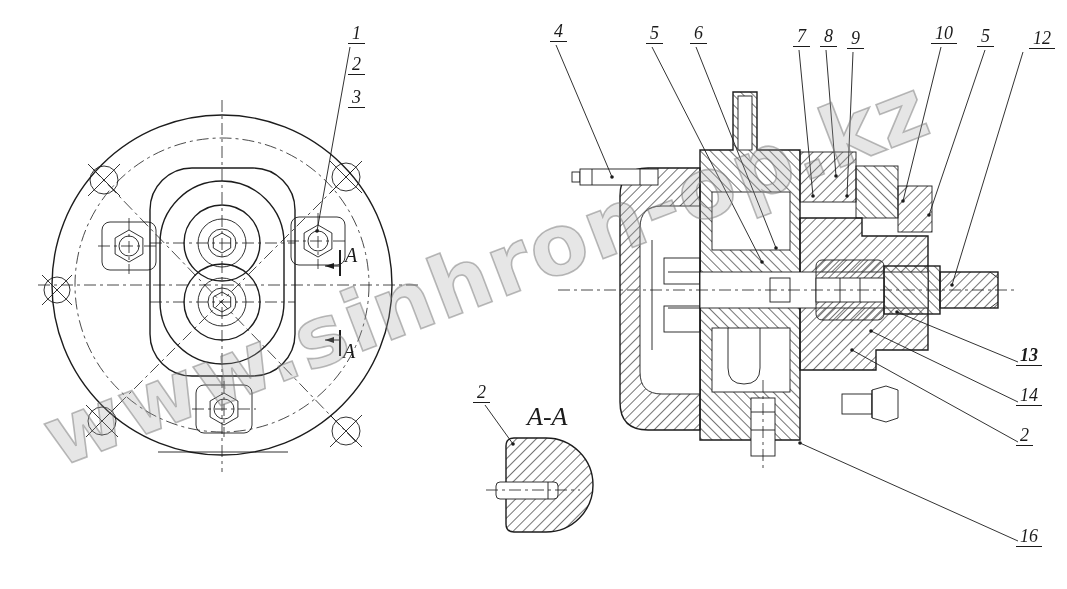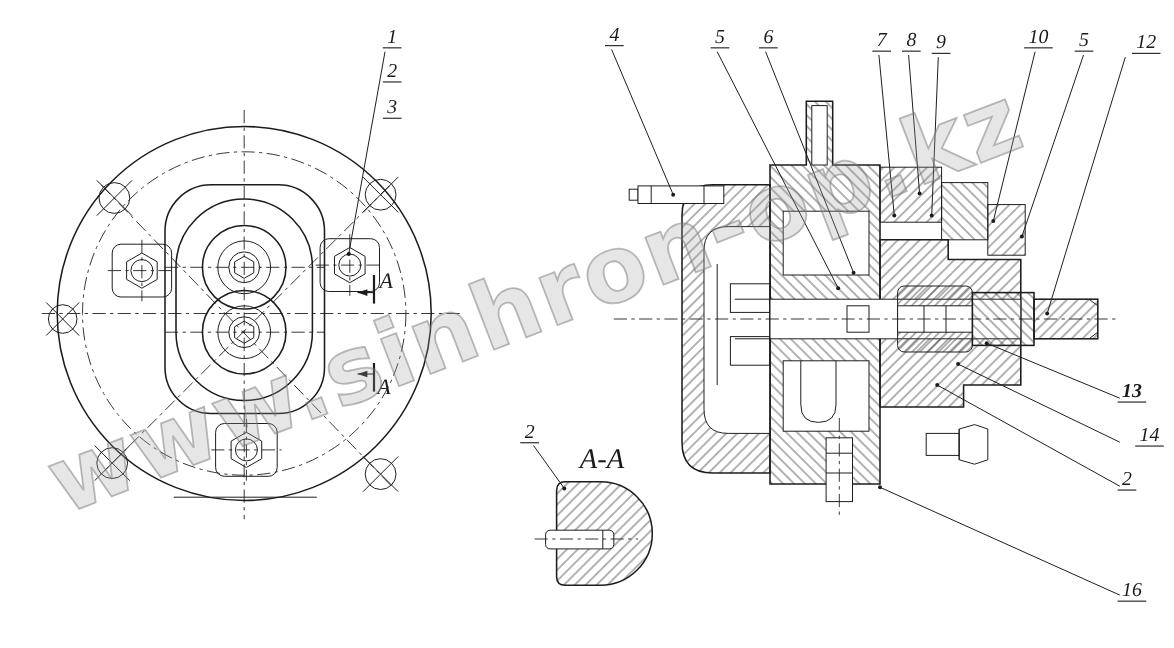--- a/index.html
+++ b/index.html
@@ -278,19 +278,19 @@
   <span class="callout" style="left:550px;top:22px;">4</span>
   <span class="callout" style="left:646px;top:24px;">5</span>
   <span class="callout" style="left:690px;top:24px;">6</span>
   <span class="callout" style="left:793px;top:27px;">7</span>
   <span class="callout" style="left:820px;top:27px;">8</span>
   <span class="callout" style="left:847px;top:29px;">9</span>
   <span class="callout" style="left:931px;top:24px;text-align:right;">10</span>
   <span class="callout" style="left:977px;top:27px;">5</span>
   <span class="callout" style="left:1014px;top:29px;margin-left:15px;">12</span>
   <span class="callout" style="left:1016px;top:346px;font-weight:bold;">13</span>
-  <span class="callout" style="left:1016px;top:386px;margin-left:16px;">14</span>
+  <span class="callout" style="left:1016px;top:386px;">14</span>
   <span class="callout" style="left:1016px;top:426px;">2</span>
   <span class="callout" style="left:1016px;top:527px;">16</span>
   <span class="callout" style="left:473px;top:383px;">2</span>
 </div>
 
 </div>
 
 </body></html>

